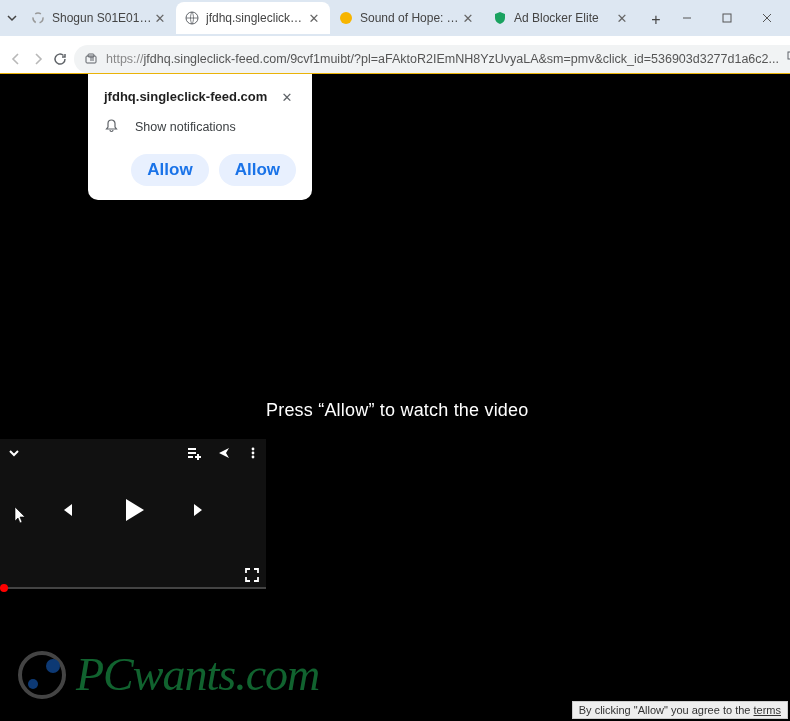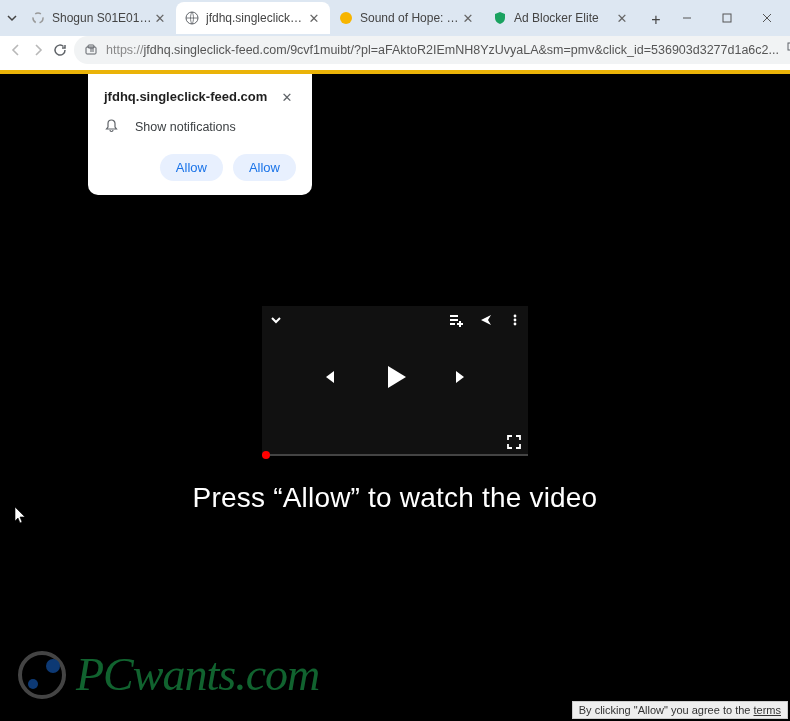--- a/index.html
+++ b/index.html
@@ -11,54 +11,54 @@
 .tabs { display: flex; flex: 1; height: 32px; align-items: flex-end; margin-left: 4px; }
 .tab { display: flex; align-items: center; height: 32px; padding: 0 8px; width: 154px; font-size: 12px; color: #444; border-radius: 8px 8px 0 0; position: relative; }
 .tab.active { background: #fff; }
 .tab .favicon { width: 16px; height: 16px; margin-right: 6px; display: flex; align-items: center; justify-content: center; flex-shrink: 0; }
 .tab .tab-title { flex: 1; white-space: nowrap; overflow: hidden; text-overflow: ellipsis; font-size: 12px; }
 .tab .tab-close { width: 16px; height: 16px; display: flex; align-items: center; justify-content: center; color: #666; font-size: 13px; flex-shrink: 0; }
 .tab-new { width: 28px; height: 28px; display: flex; align-items: center; justify-content: center; color: #444; font-size: 16px; margin-left: 4px; }
 .window-controls { display: flex; gap: 6px; margin-left: auto; }
 .win-btn { width: 34px; height: 28px; display: flex; align-items: center; justify-content: center; color: #555; }
 
-.toolbar { background: #fff; height: 38px; display: flex; align-items: flex-start; padding: 0 8px; border-bottom: 4px solid #eab308; gap: 6px; }
+.toolbar { background: #fff; height: 38px; display: flex; align-items: flex-end; padding: 0 8px; border-bottom: 1px solid #eab308; gap: 6px; }
 .nav-btn { width: 28px; height: 28px; display: flex; align-items: center; justify-content: center; color: #5f6368; border-radius: 50%; }
 .nav-btn.disabled { color: #b8b8b8; }
 .address-bar { flex: 1; height: 28px; background: #f1f3f4; border-radius: 14px; display: flex; align-items: center; padding: 0 10px; gap: 8px; }
 .address-bar .lock { color: #5f6368; font-size: 12px; }
 .address-bar .url { flex: 1; font-size: 12.5px; color: #555; white-space: nowrap; overflow: hidden; }
 .address-bar .url .proto { color: #888; }
 
 
-.page { position: relative; width: 100%; height: calc(721px - 36px - 38px); background: #000; display: flex; flex-direction: column; align-items: center; overflow: hidden; }
+.page { position: relative; width: 100%; height: calc(721px - 36px - 38px); background: #000; display: flex; flex-direction: row; align-items: center; overflow: hidden; }
 
 
 .perm-popup { position: absolute; top: 0; left: 88px; width: 224px; background: #fff; border-radius: 0 0 10px 10px; box-shadow: 0 4px 18px rgba(0,0,0,0.35); padding: 14px 16px 14px 16px; z-index: 50; color: #1f1f1f; }
 .perm-head { display: flex; justify-content: space-between; align-items: flex-start; }
 .perm-domain { font-size: 13px; font-weight: 700; line-height: 1.35; }
 .perm-wants { font-size: 13px; font-weight: 400; }
 .perm-close { width: 18px; height: 18px; display: flex; align-items: center; justify-content: center; color: #5f6368; font-size: 13px; }
 .perm-row { display: flex; align-items: center; gap: 16px; margin-top: 12px; color: #3c4043; font-size: 12.5px; }
 .perm-row .bell { color: #5f6368; }
 .perm-actions { display: flex; justify-content: flex-end; gap: 10px; margin-top: 18px; }
-.perm-btn { background: #e8f0fe; color: #1a73e8; border: none; border-radius: 16px; padding: 6px 16px; font-size: 13px; font-weight: 400; cursor: pointer; }
+.perm-btn { background: #e8f0fe; color: #1a73e8; border: none; border-radius: 16px; padding: 6px 16px; font-size: 17px; font-weight: 700; cursor: pointer; }
 
 
 .player { margin-top: 232px; width: 266px; height: 150px; background: #111; position: relative; }
 .player-top { position: absolute; top: 6px; left: 6px; right: 6px; display: flex; align-items: center; justify-content: space-between; }
 .pt-right { display: flex; gap: 14px; align-items: center; }
 .p-icon { color: #fff; display: flex; align-items: center; justify-content: center; }
 .player-center { position: absolute; top: 54px; left: 0; right: 0; display: flex; align-items: center; justify-content: center; gap: 40px; }
 .play-main { display: flex; align-items: center; justify-content: center; }
 .player-bottom { position: absolute; bottom: 6px; right: 6px; }
 .progress { position: absolute; left: 0; right: 0; bottom: 0; height: 2px; background: #444; }
 .progress::before { content: ""; position: absolute; left: 0; top: -3px; width: 8px; height: 8px; background: #f00; border-radius: 50%; }
 
-.instruction { color: #fff; font-size: 28px; margin-top: 26px; letter-spacing: 0.2px; }
+.instruction { color: #fff; font-size: 18px; margin-top: 26px; letter-spacing: 0.2px; }
 
 
 .watermark { position: absolute; left: 18px; bottom: 20px; display: flex; align-items: center; color: #22c55e; font-style: italic; font-family: Georgia, serif; font-size: 46px; opacity: 0.5; letter-spacing: -1px; }
 .wm-logo { width: 48px; height: 48px; border: 4px solid #888; border-radius: 50%; position: relative; margin-right: 10px; }
 .wm-logo::before { content: ""; position: absolute; width: 14px; height: 14px; background: #1a73e8; border-radius: 50%; top: 4px; right: 2px; }
 .wm-logo::after { content: ""; position: absolute; width: 10px; height: 10px; background: #1a73e8; border-radius: 50%; bottom: 6px; left: 6px; }
 
 
 .disclaimer { position: absolute; right: 2px; bottom: 2px; font-size: 11px; background: #eee; padding: 2px 6px; border: 1px solid #ccc; color: #333; }
 .disclaimer u { }

